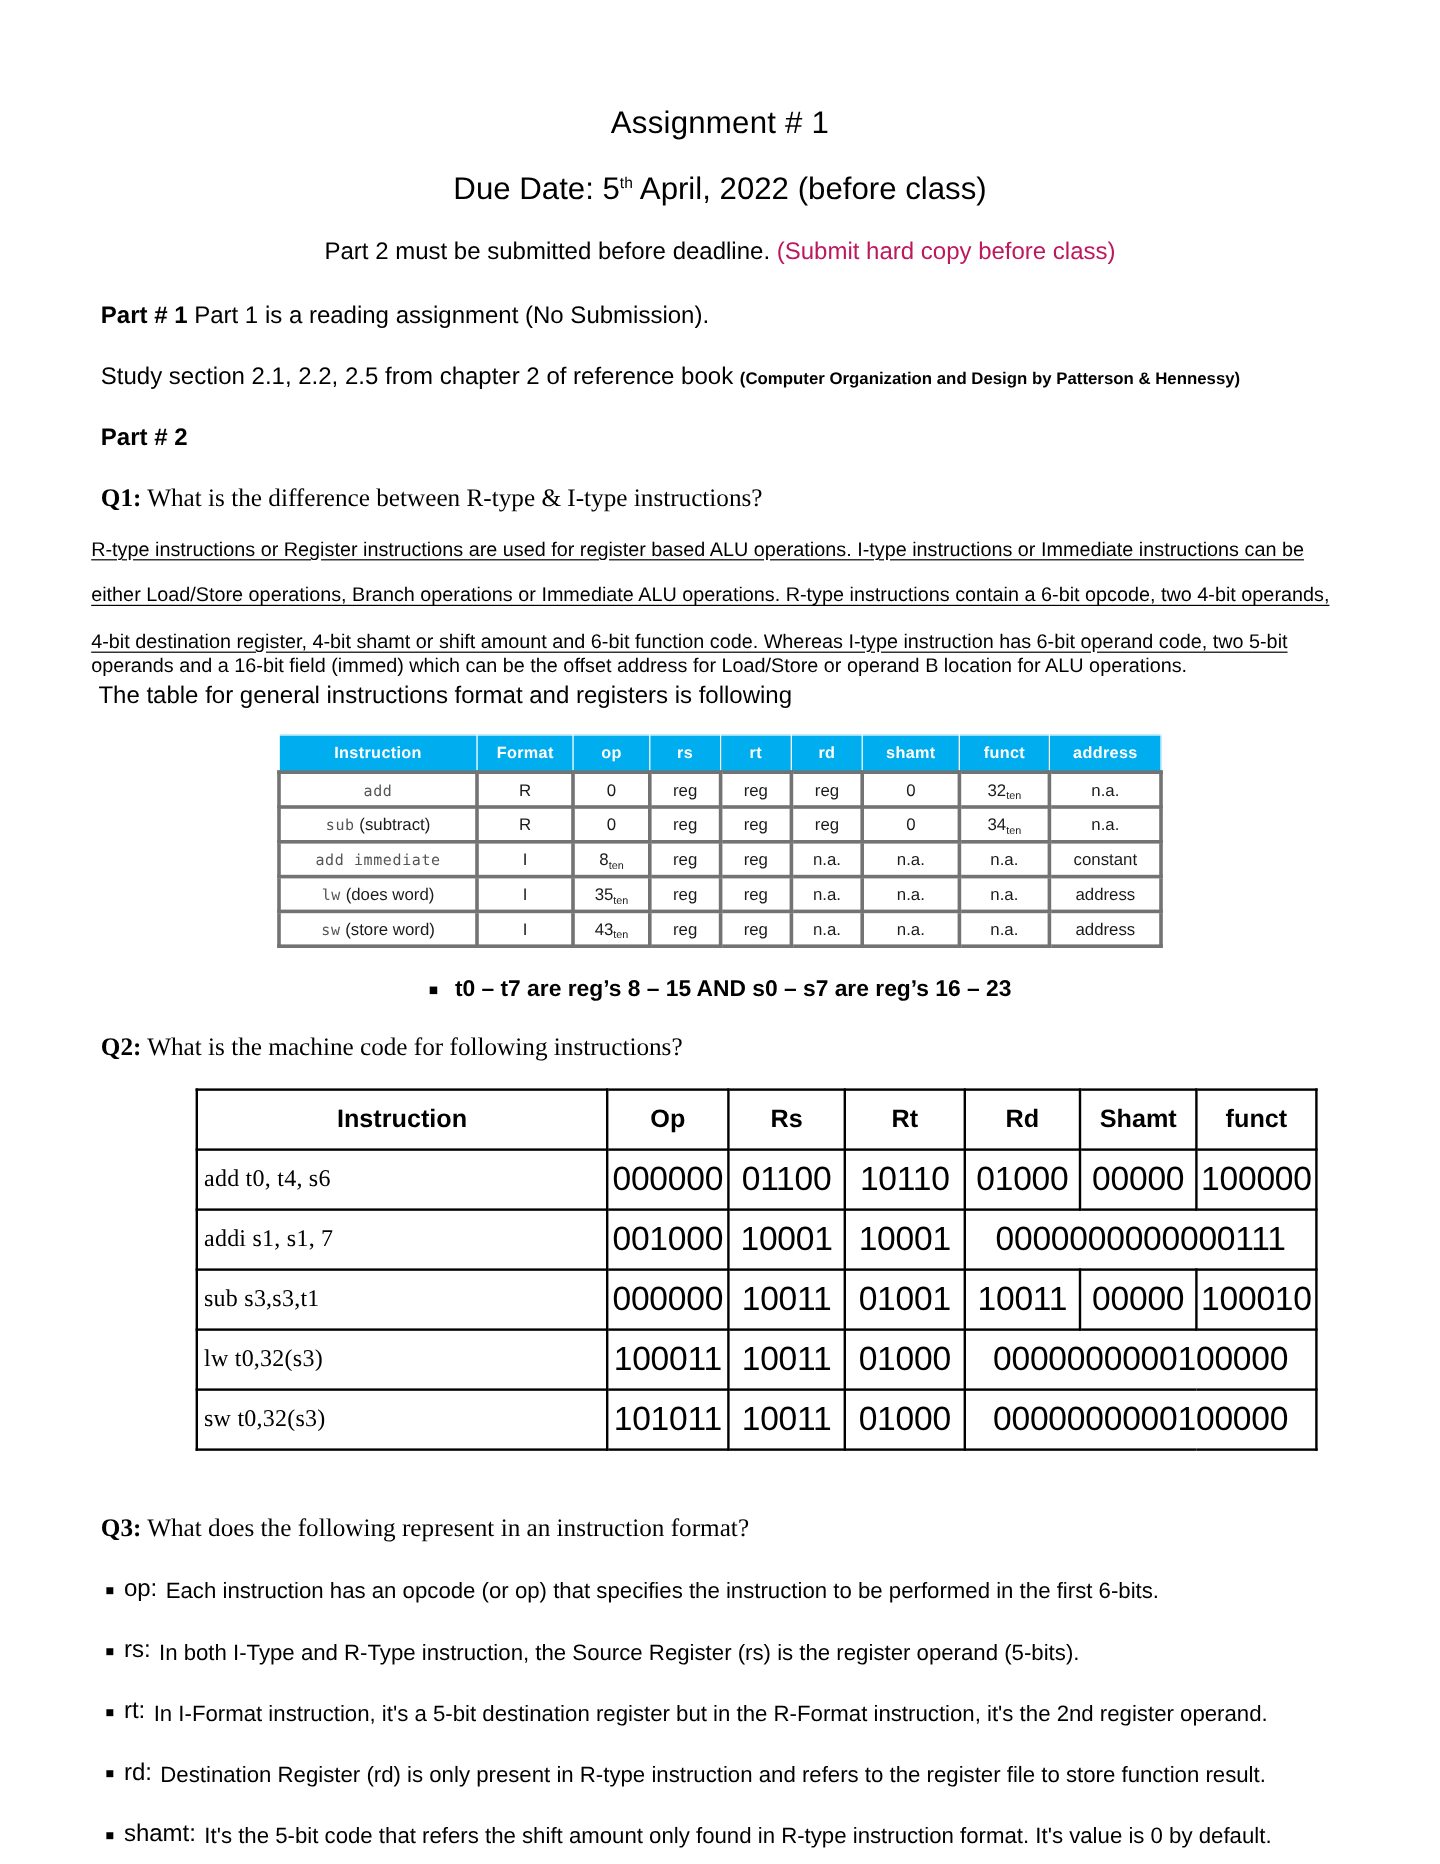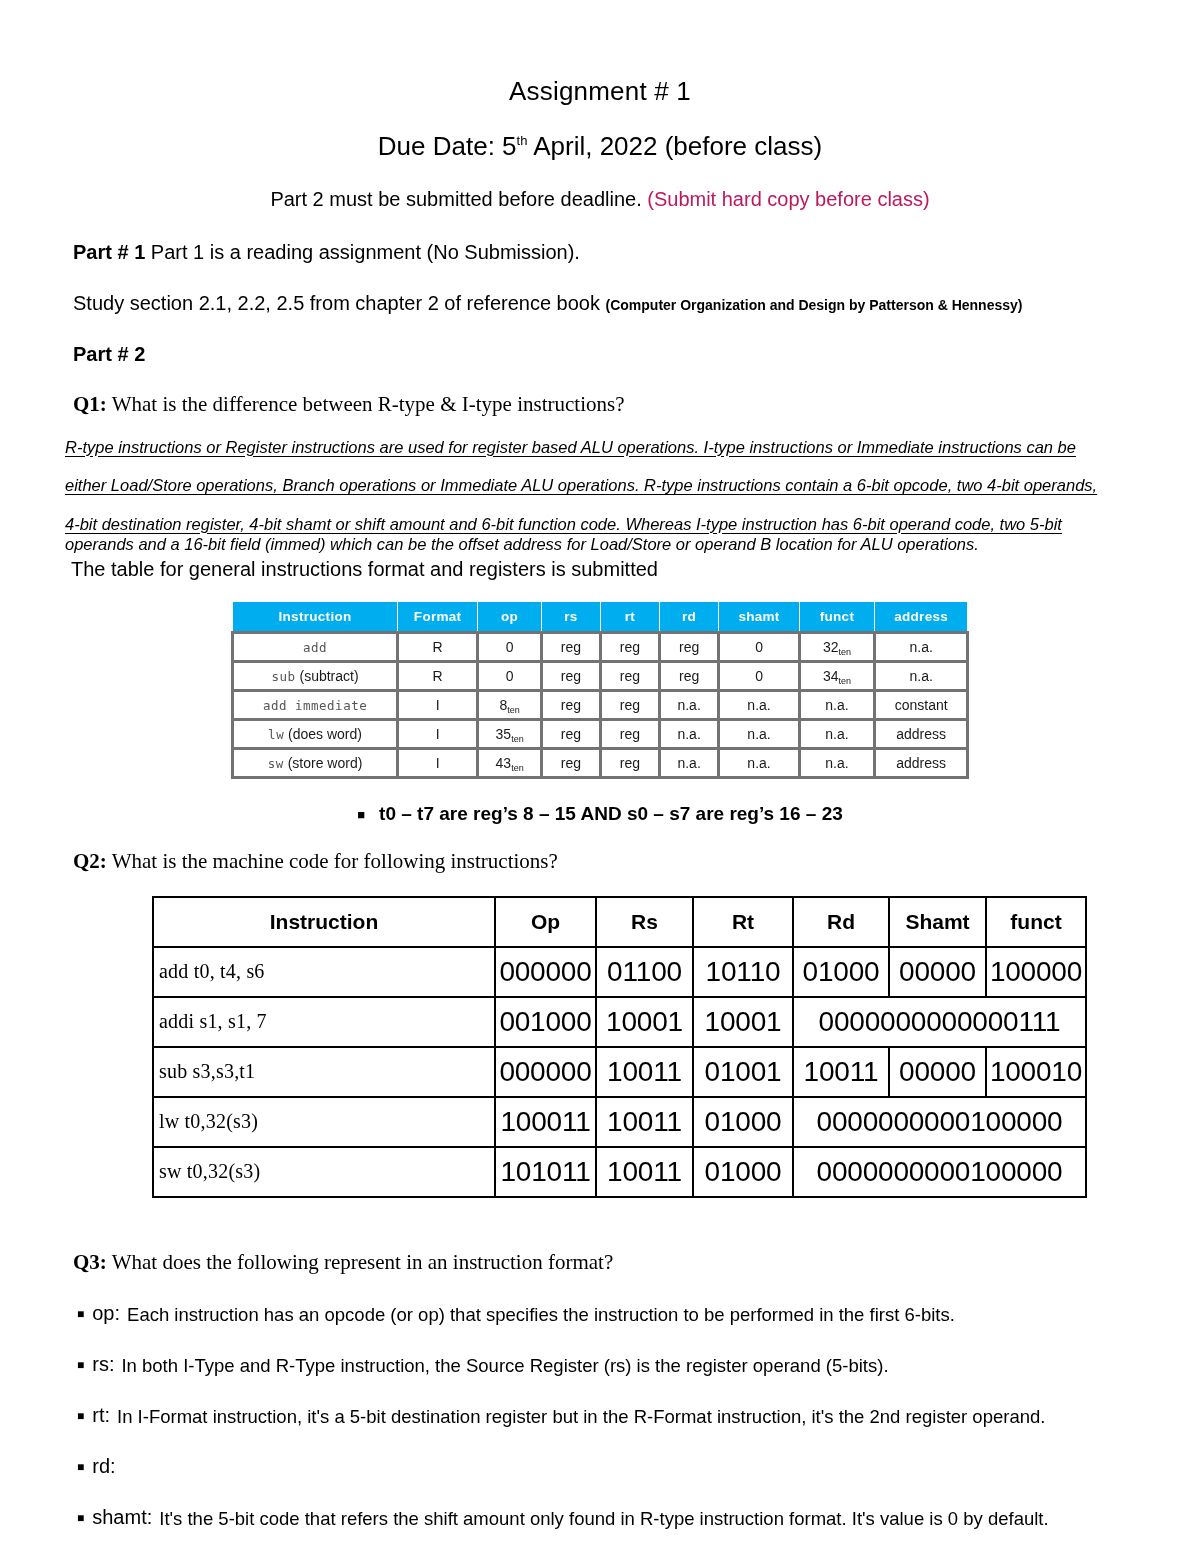--- a/index.html
+++ b/index.html
@@ -12,21 +12,21 @@
     height: 1553px;
     position: relative;
     font-family: "Liberation Sans", sans-serif;
     color: #000000;
     overflow: hidden;
   }
   .page {
     position: relative;
     width: 1200px;
     height: 1553px;
-    padding: 5px;
+    padding: 16px;
     box-sizing: border-box;
   }
 
   
   .doc-title {
     text-align: center;
     font-size: 26px;
     line-height: 1.15;
     margin: 0;
     padding-top: 72px;
@@ -87,21 +87,20 @@
   .ans-block {
     padding: 0 30px 0 60px;
     font-size: 16.5px;
     line-height: 1.0;
   }
   .ans-line {
     margin: 0;
     padding-top: 22px;
     text-decoration: underline;
     text-underline-offset: 3px;
-    font-style: italic;
   }
   .ans-line.no-ul { text-decoration: none; padding-top: 4px; }
   .ans-tail {
     margin: 0;
     padding: 6px 0 0 6px;
     font-size: 20px;
     text-decoration: none;
   }
 
   
@@ -269,21 +268,21 @@
 
   <p class="q-line">
     <span class="q-label">Q1:</span><span> What is the difference between R-type &amp; I-type instructions?</span>
   </p>
 
   <div class="ans-block">
     <p class="ans-line">R-type instructions or Register instructions are used for register based ALU operations. I-type instructions or Immediate instructions can be</p>
     <p class="ans-line">either Load/Store operations, Branch operations or Immediate ALU operations. R-type instructions contain a 6-bit opcode, two 4-bit operands,</p>
     <p class="ans-line">4-bit destination register, 4-bit shamt or shift amount and 6-bit function code. Whereas I-type instruction has 6-bit operand code, two 5-bit</p>
     <p class="ans-line no-ul">operands and a 16-bit field (immed) which can be the offset address for Load/Store or operand B location for ALU operations.</p>
-    <p class="ans-tail">The table for general instructions format and registers is submitted</p>
+    <p class="ans-tail">The table for general instructions format and registers is following</p>
   </div>
 
   <div class="fmt-wrap">
     <table class="fmt">
       <thead>
         <tr>
           <th class="c-instr">Instruction</th>
           <th class="c-fmt">Format</th>
           <th class="c-op">op</th>
           <th class="c-rs">rs</th>
@@ -435,20 +434,21 @@
       <span class="desc">In both I-Type and R-Type instruction, the Source Register (rs) is the register operand (5-bits).</span>
     </div>
     <div class="q3-item">
       <span class="sq">■</span>
       <span class="term">rt:</span>
       <span class="desc">In I-Format instruction, it's a 5-bit destination register but in the R-Format instruction, it's the 2nd register operand.</span>
     </div>
     <div class="q3-item">
       <span class="sq">■</span>
       <span class="term">rd:</span>
+      <span class="desc">Destination Register (rd) is only present in R-type instruction and refers to the register file to store function result.</span>
     </div>
     <div class="q3-item">
       <span class="sq">■</span>
       <span class="term">shamt:</span>
       <span class="desc">It's the 5-bit code that refers the shift amount only found in R-type instruction format. It's value is 0 by default.</span>
     </div>
     <div class="q3-item last">
       <span class="sq">■</span>
       <span class="term">funct:</span>
       <span class="desc">funct is a 6-bit code in R-type instructions that specifies the type of operation to be performed between the operands.</span>

